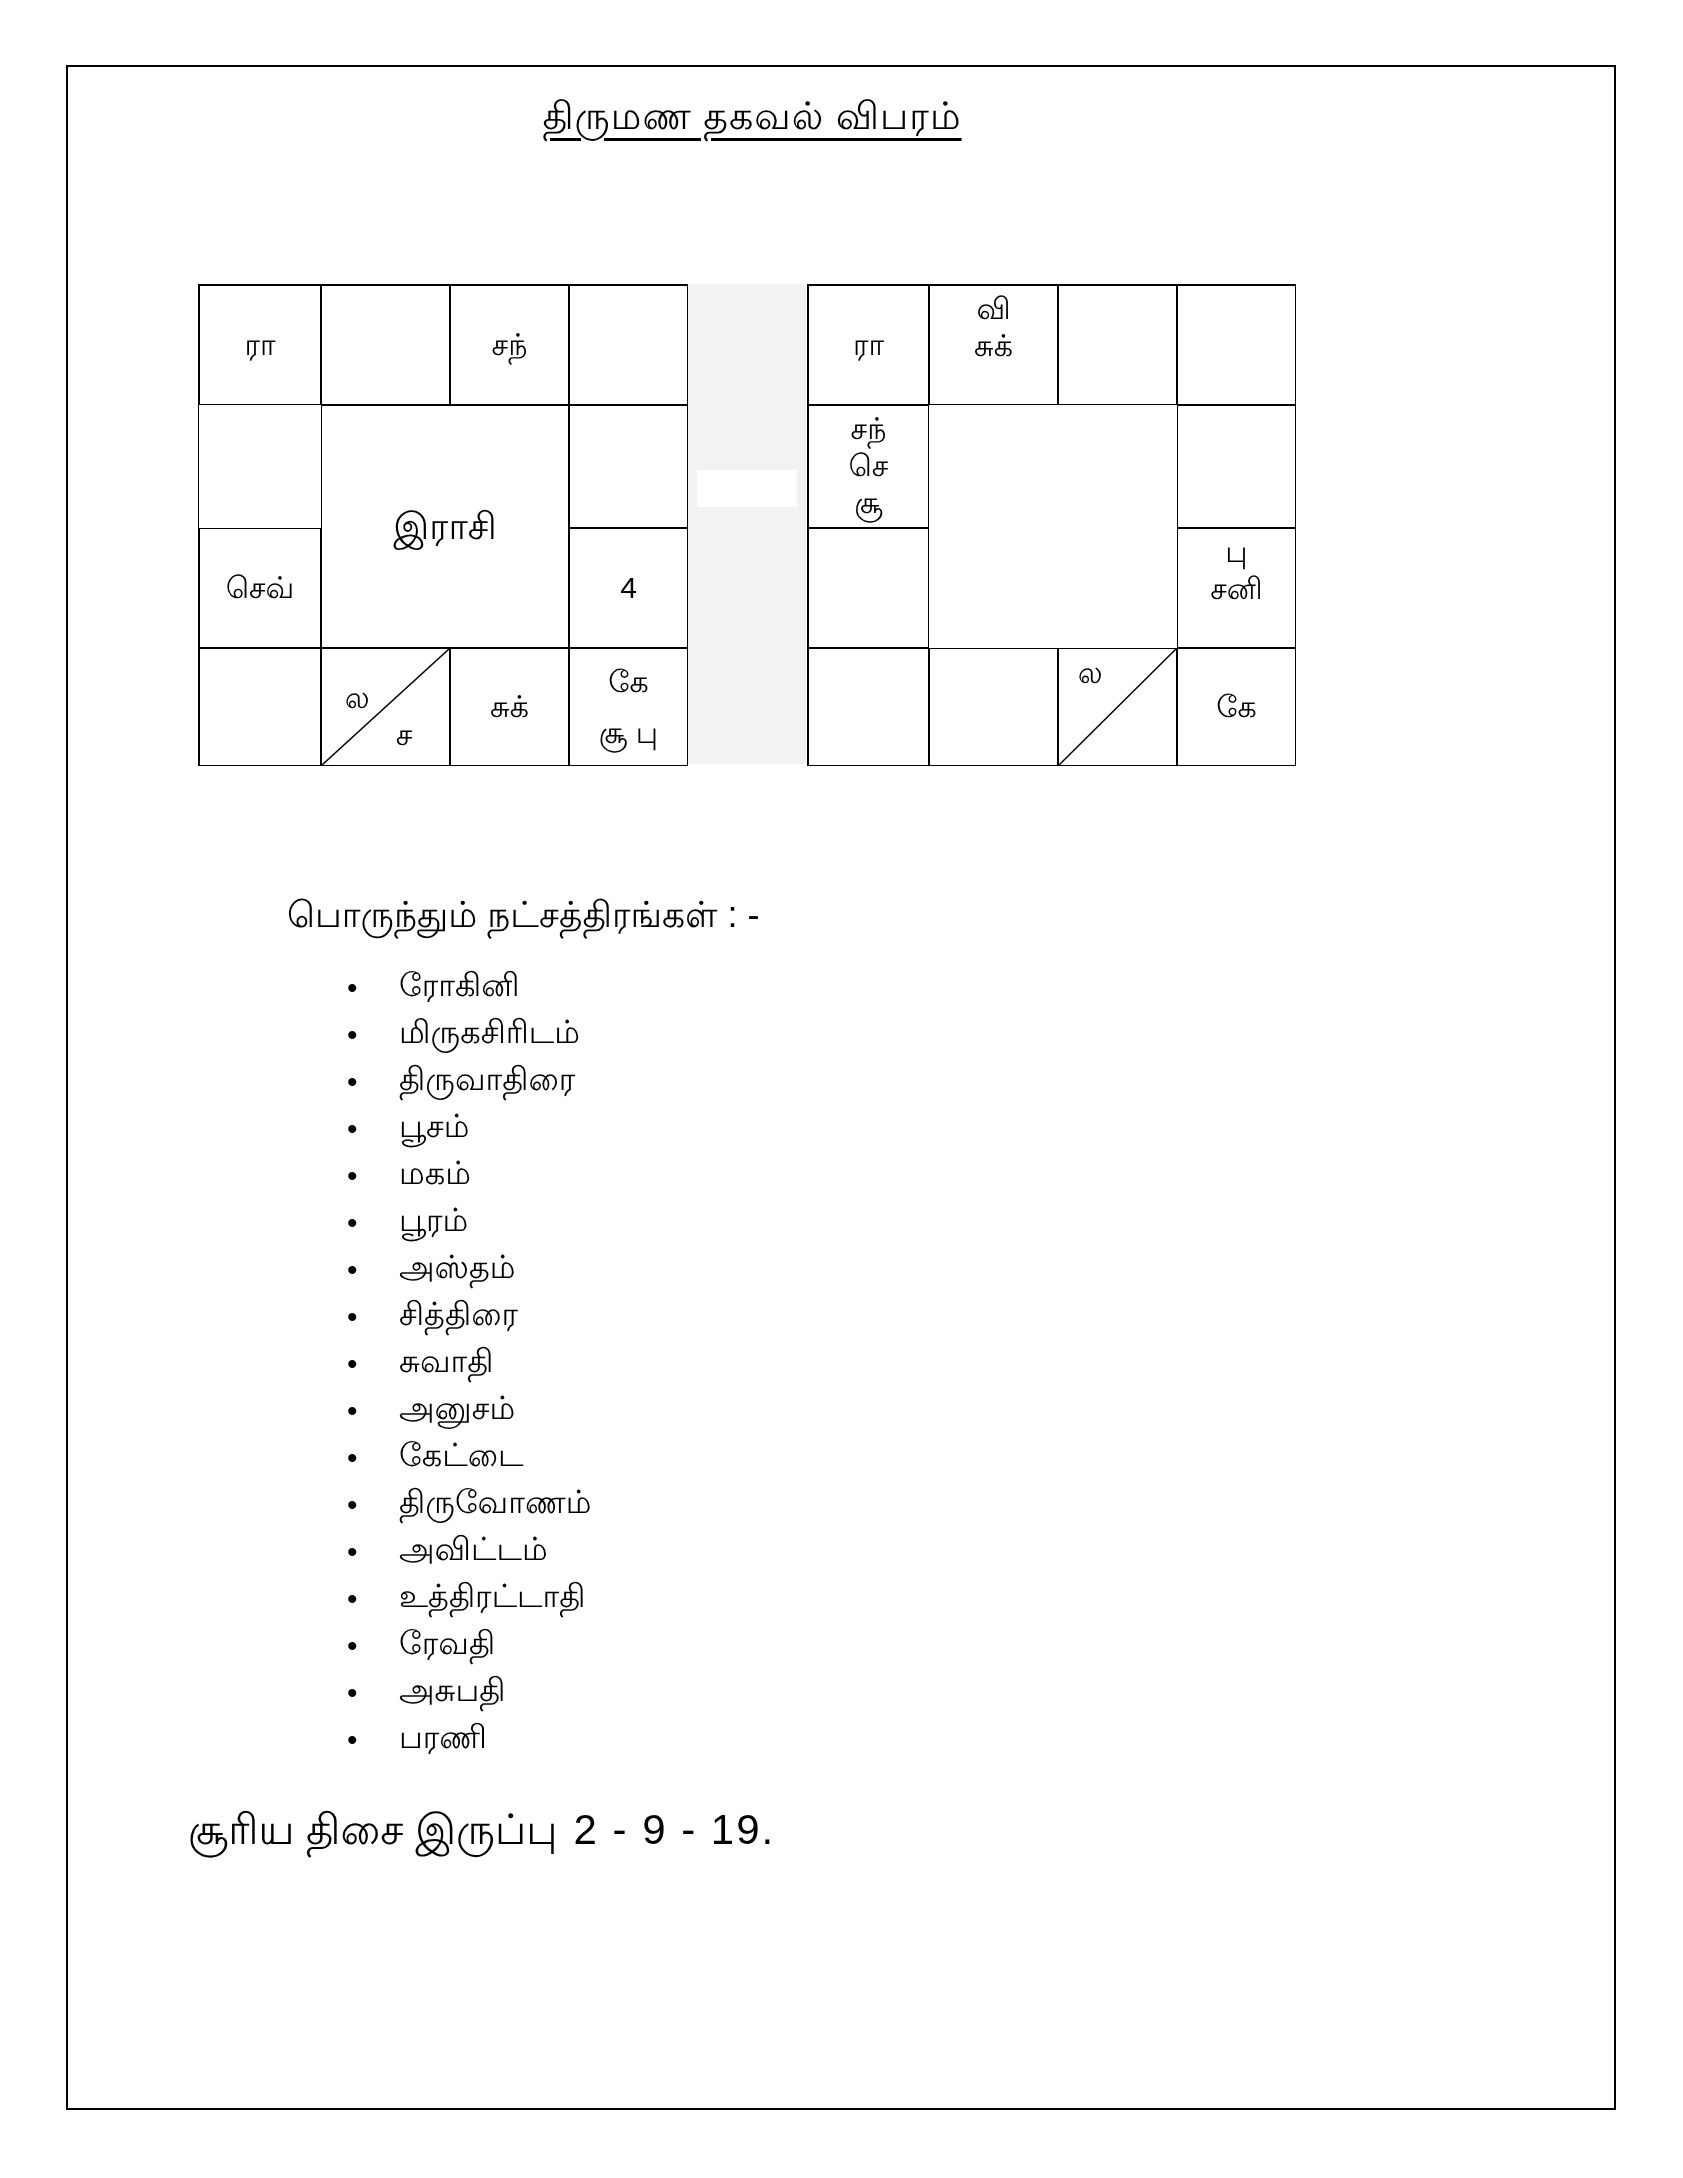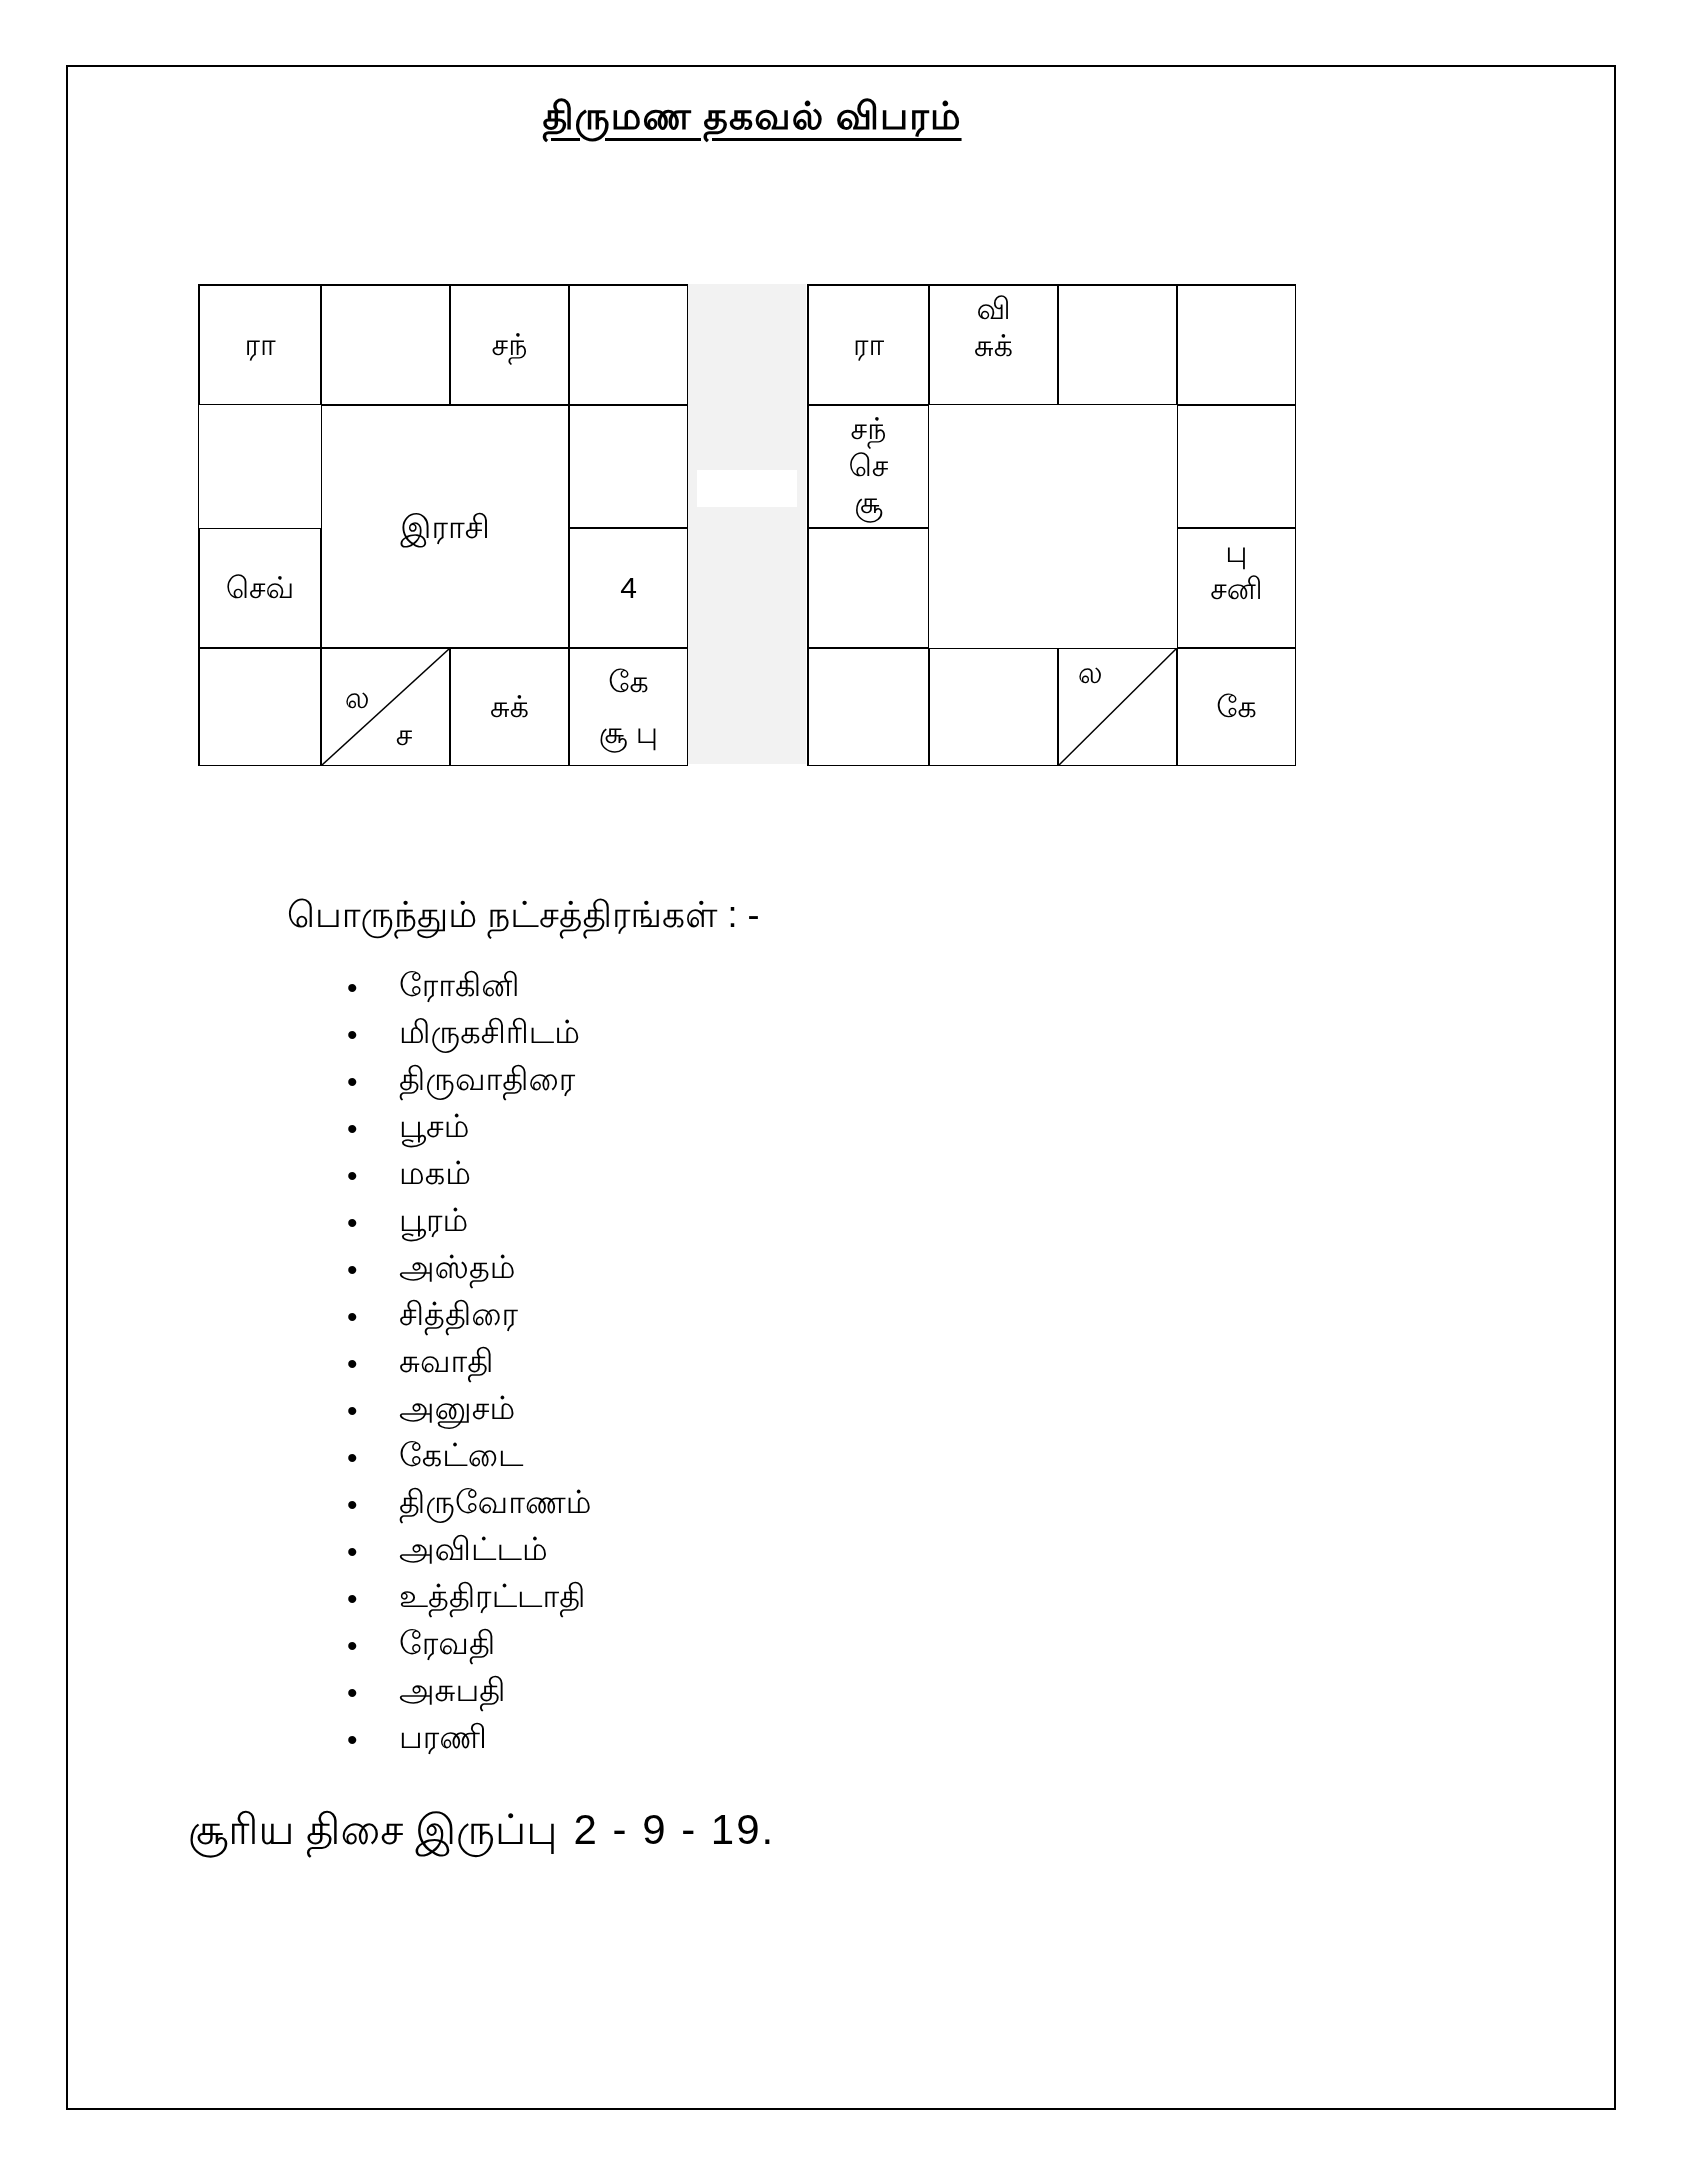--- a/index.html
+++ b/index.html
@@ -9,21 +9,21 @@
     font-family:"Liberation Sans", sans-serif;
     color:#000;
     position:relative;
   }
   .page-border{
     position:absolute;left:66px;top:65px;width:1546px;height:2041px;
     border:2px solid #000;background:#fff;
   }
   .page-title{
     position:absolute;left:356px;top:95px;width:792px;
-    text-align:center;font-size:38px;font-weight:bold;
+    text-align:center;font-size:38px;font-weight:normal;
     text-decoration:underline;text-decoration-thickness:3px;text-underline-offset:9px;
     letter-spacing:1px;
   }
   
   .chart{
     position:absolute;top:284px;height:480px;
     display:grid;grid-template-rows:120px 123px 120px 118px;
     background:#fff;border:1px solid #000;
     box-sizing:content-box;
   }
@@ -34,21 +34,21 @@
     display:flex;align-items:center;justify-content:center;
     text-align:center;font-size:30px;line-height:38px;
     position:relative;box-sizing:border-box;
   }
   .cell.top{align-items:flex-start;padding-top:4px;line-height:37px;}
   .cell .lines{display:block;}
   .g11{grid-area:1/1}.g12{grid-area:1/2}.g13{grid-area:1/3}.g14{grid-area:1/4}
   .g21{grid-area:2/1}.g24{grid-area:2/4}
   .g31{grid-area:3/1}.g34{grid-area:3/4}
   .g41{grid-area:4/1}.g42{grid-area:4/2}.g43{grid-area:4/3}.g44{grid-area:4/4}
-  .gc{grid-area:2/2/4/4;font-size:32px;}
+  .gc{grid-area:2/2/4/4;font-size:37px;}
   .two-line{line-height:51px;}
   .diag{position:absolute;left:0;top:0;width:100%;height:100%;display:block;}
   .lagna-upper{position:absolute;left:18%;top:26%;font-size:30px;}
   .lagna-lower{position:absolute;left:58%;top:58%;font-size:30px;}
   .lagna-upper.hi{left:16%;top:4%;}
   
   .chart-gap{
     position:absolute;left:688px;top:284px;width:118px;height:480px;
     background:#f2f2f2;
   }

